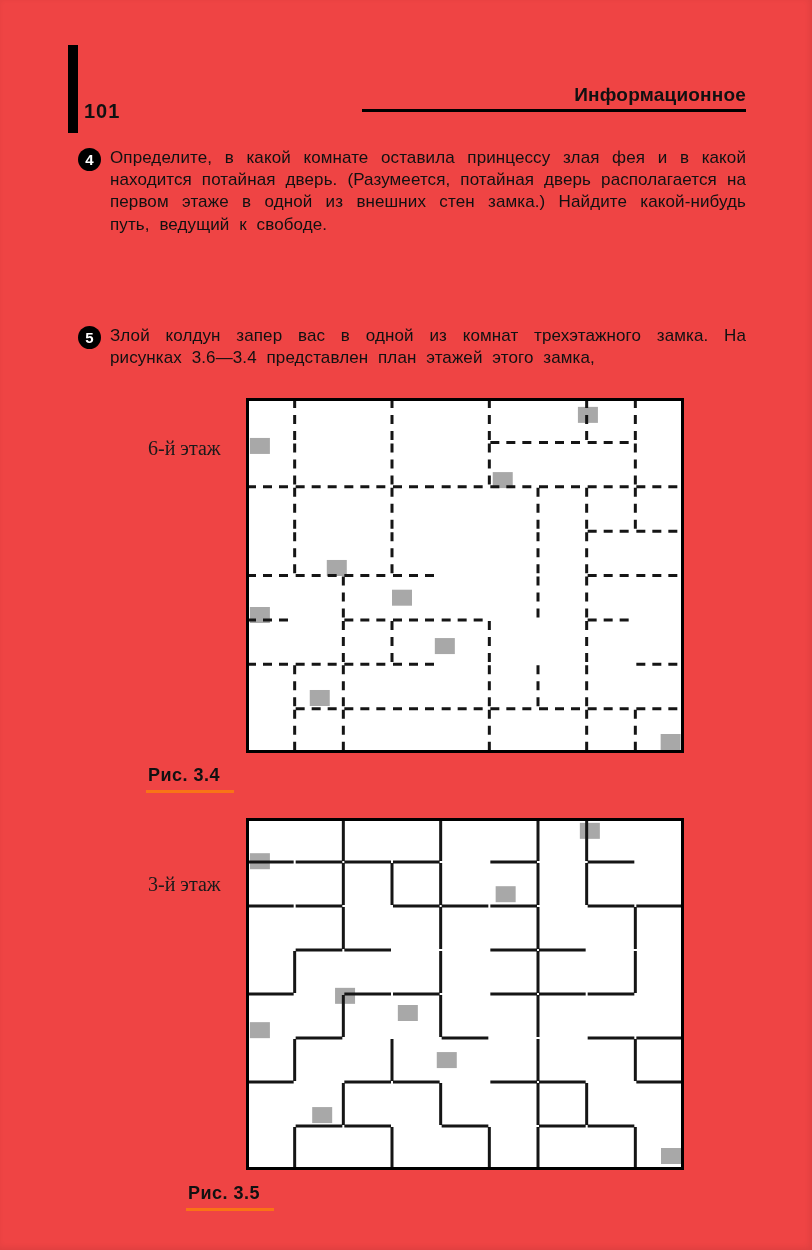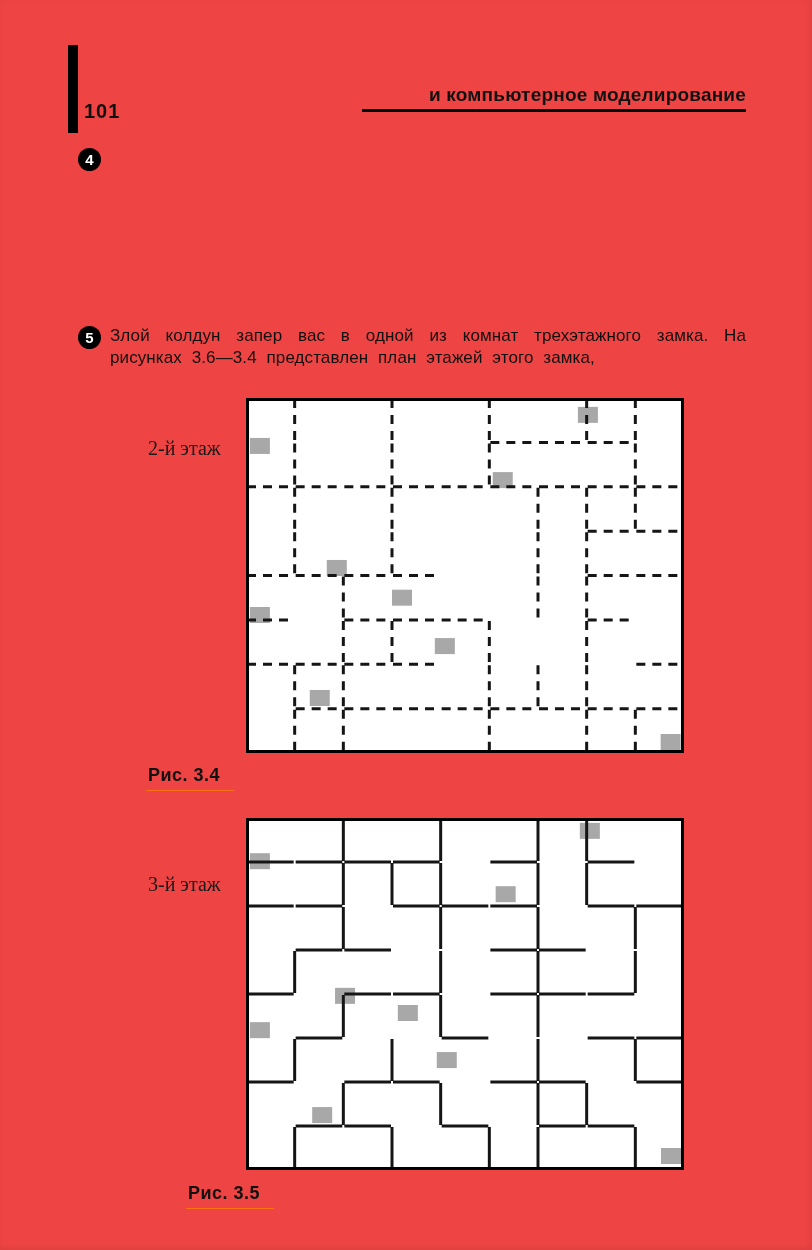--- a/index.html
+++ b/index.html
@@ -23,58 +23,59 @@
   .problem-text{
     flex:1 1 auto;margin-left:9px;width:636px;
     font-size:17px;line-height:22.2px;text-align:justify;word-spacing:5px;letter-spacing:0.1px;
   }
   .problem-text p{margin:0;}
   .figure-label{
     position:absolute;left:148px;font-family:"Liberation Serif", serif;font-size:20px;color:#1a1a1a;
   }
   .figure-caption{
     position:absolute;left:146px;font-size:18px;font-weight:bold;letter-spacing:0.5px;
-    border-bottom:1px solid #f97316;padding:0 14px 4px 2px;
+    border-bottom:3px solid #f97316;padding:0 14px 4px 2px;
   }
   .maze{position:absolute;background:#fff;}
   #maze1{left:246px;top:398px;}
   #maze2{left:246px;top:818px;}
   #label1{top:437px;}
   #label2{top:873px;}
   #caption1{top:765px;}
   #caption2{top:1183px;margin-left:40px;}
   #problem4{top:147px;}
   #problem5{top:325px;}
 </style>
 </head>
 <body>
 
 <div class="page">
 
   <div class="corner-bar"></div>
   <div class="page-number">101</div>
 
   <div class="header">
-    <div>и компьютерное моделирование</div>
+    <div>Информационное</div>
   </div>
 
   <div class="problem" id="problem4">
     <div class="badge">4</div>
     <div class="problem-text">
+      <p>Определите, в какой комнате оставила принцессу злая фея и в какой находится потайная дверь. (Разумеется, потайная дверь располагается на первом этаже в одной из внешних стен замка.) Найдите какой-нибудь путь, ведущий к свободе.</p>
     </div>
   </div>
 
   <div class="problem" id="problem5">
     <div class="badge">5</div>
     <div class="problem-text">
       <p>Злой колдун запер вас в одной из комнат трехэтажного замка. На рисунках 3.6—3.4 представлен план этажей этого замка,</p>
     </div>
   </div>
 
-  <div class="figure-label" id="label1">2-й этаж</div>
+  <div class="figure-label" id="label1">6-й этаж</div>
   <svg class="maze" id="maze1" width="438" height="355" viewBox="0 0 438 355">
       <rect x="331.90666666666664" y="8.875" width="20" height="16" fill="#a8a8a8"></rect>
       <rect x="3.893333333333333" y="39.9375" width="20" height="16" fill="#a8a8a8"></rect>
       <rect x="246.74" y="74.10625" width="20" height="16" fill="#a8a8a8"></rect>
       <rect x="80.78666666666666" y="161.96875" width="20" height="16" fill="#a8a8a8"></rect>
       <rect x="3.893333333333333" y="209.00625" width="20" height="16" fill="#a8a8a8"></rect>
       <rect x="146" y="191.70000000000002" width="20" height="16" fill="#a8a8a8"></rect>
       <rect x="188.82666666666665" y="240.06875" width="20" height="16" fill="#a8a8a8"></rect>
       <rect x="63.75333333333333" y="291.9875" width="20" height="16" fill="#a8a8a8"></rect>
       <rect x="414.64" y="336" width="20" height="16" fill="#a8a8a8"></rect>

